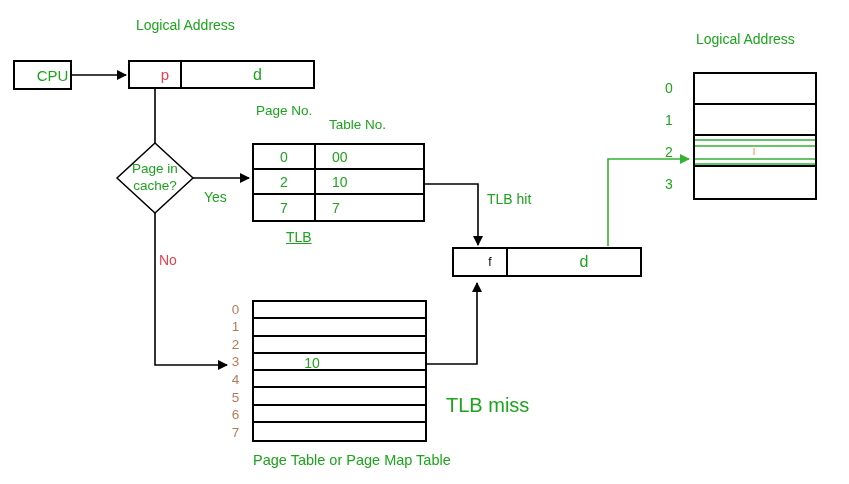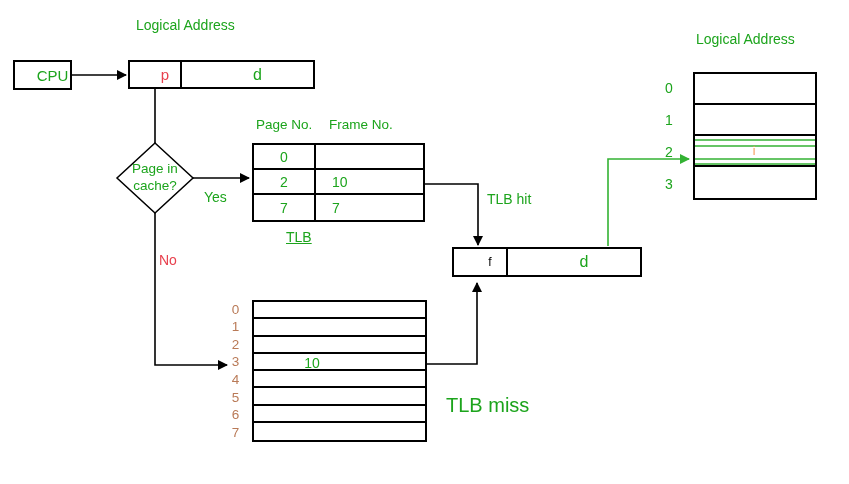--- a/index.html
+++ b/index.html
@@ -31,21 +31,21 @@
   .title-logical { left: 136px; top: 17px; font-size: 14px; }
   .title-physical { left: 696px; top: 31px; font-size: 14px; }
 
   
   .decision-text { left: 115px; top: 160px; width: 80px; text-align: center;
                    font-size: 13.5px; line-height: 17px; }
   .yes-label { left: 204px; top: 161px; font-size: 14px; margin-top: 28px; }
   .no-label { left: 159px; top: 252px; font-size: 14px; }
 
   
-  .tlb-header-page { left: 256px; top: 117px; font-size: 13.5px; }
+  .tlb-header-page { left: 256px; top: 103px; font-size: 13.5px; }
   .tlb-header-frame { left: 329px; top: 117px; font-size: 13.5px; }
   .tlb-table { left: 252px; top: 143px; width: 173px; height: 79px; }
   .tlb-row { display: flex; height: 25px; border-bottom: 2px solid #000; font-size: 14px; }
   .tlb-row:last-child { border-bottom: none; }
   .tlb-row .c1 { width: 62px; border-right: 2px solid #000; display: flex;
                  align-items: center; justify-content: center; }
   .tlb-row .c2 { flex: 1; display: flex; align-items: center; padding-left: 16px; }
   .tlb-caption { left: 286px; top: 229px; font-size: 14px; text-decoration: underline; }
   .tlb-hit-label { left: 487px; top: 191px; font-size: 14px; }
   .tlb-miss-label { left: 446px; top: 370px; font-size: 20px; margin-top: 24px; }
@@ -120,25 +120,26 @@
   </div>
 
   <div class="lbl green decision-text">
     <div>Page in</div>
     <div>cache?</div>
   </div>
   <div class="lbl green yes-label">Yes</div>
   <div class="lbl red no-label">No</div>
 
   <div class="lbl green tlb-header-page">Page No.</div>
-  <div class="lbl green tlb-header-frame">Frame No.</div>
+  <div class="lbl green tlb-header-frame">Table No.</div>
 
   <div class="box tlb-table">
     <div class="tlb-row">
       <div class="c1 green">0</div>
+      <div class="c2 green">00</div>
     </div>
     <div class="tlb-row">
       <div class="c1 green">2</div>
       <div class="c2 green">10</div>
     </div>
     <div class="tlb-row">
       <div class="c1 green">7</div>
       <div class="c2 green">7</div>
     </div>
   </div>
@@ -177,14 +178,15 @@
   <div class="lbl brown pt-label" style="top:302px;">0</div>
   <div class="lbl brown pt-label" style="top:319px;">1</div>
   <div class="lbl brown pt-label" style="top:337px;">2</div>
   <div class="lbl brown pt-label" style="top:354px;">3</div>
   <div class="lbl brown pt-label" style="top:372px;">4</div>
   <div class="lbl brown pt-label" style="top:390px;">5</div>
   <div class="lbl brown pt-label" style="top:407px;">6</div>
   <div class="lbl brown pt-label" style="top:425px;">7</div>
 
   <div class="lbl green pt-entry">10</div>
+  <div class="lbl green pt-caption">Page Table or Page Map Table</div>
 
 </div>
 
 </body></html>

